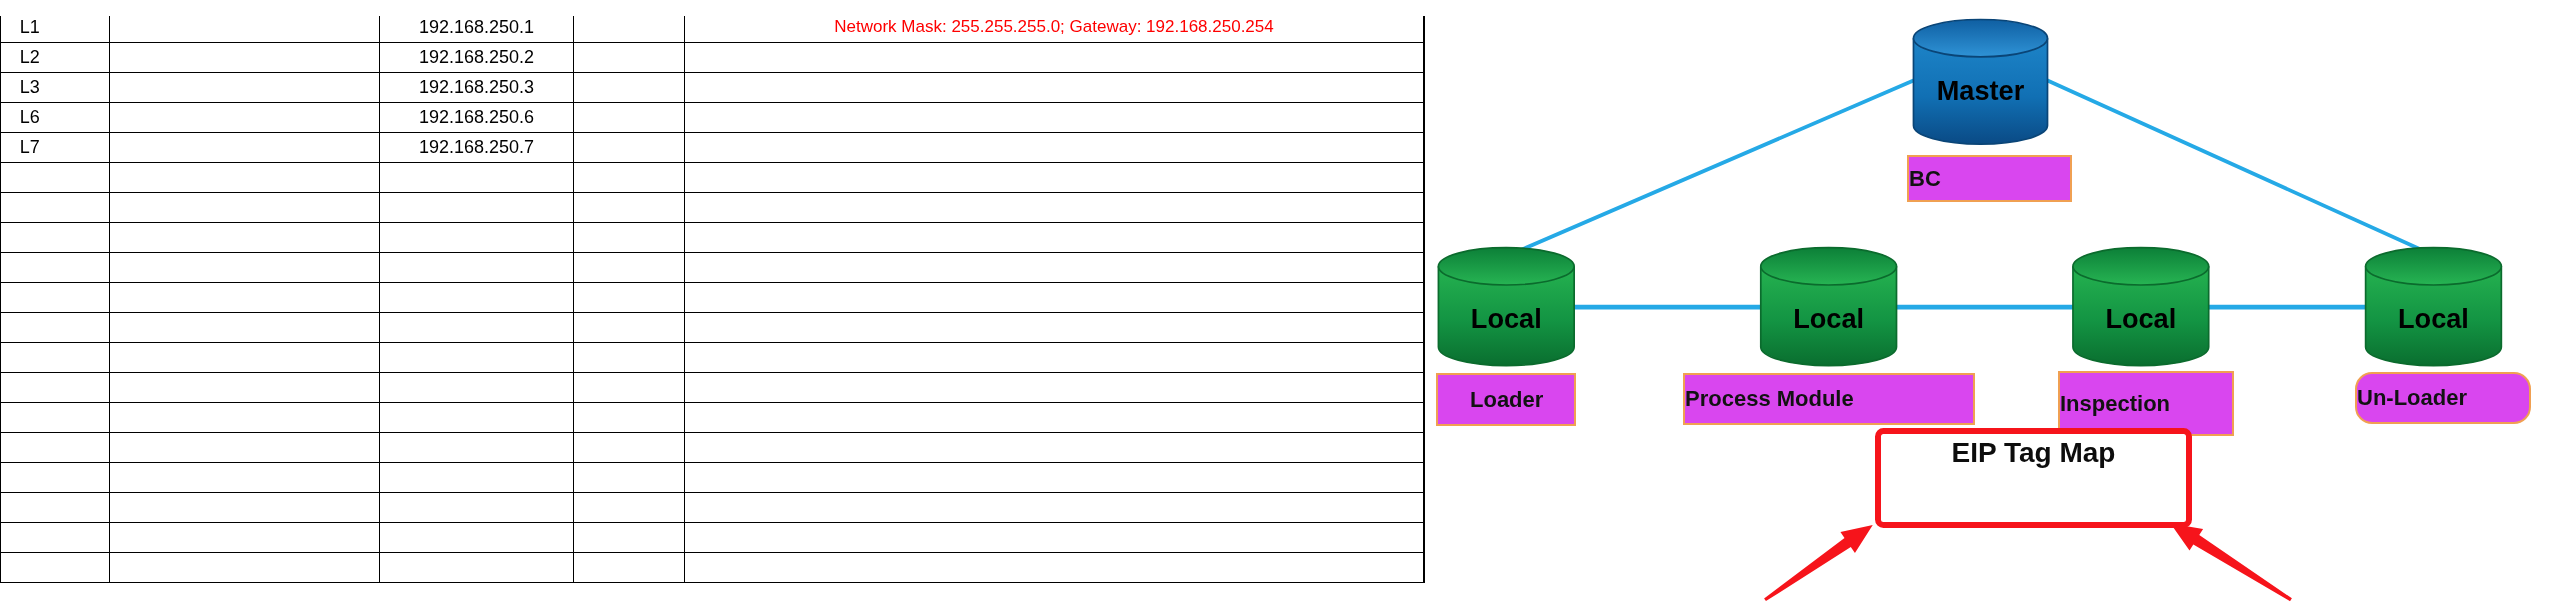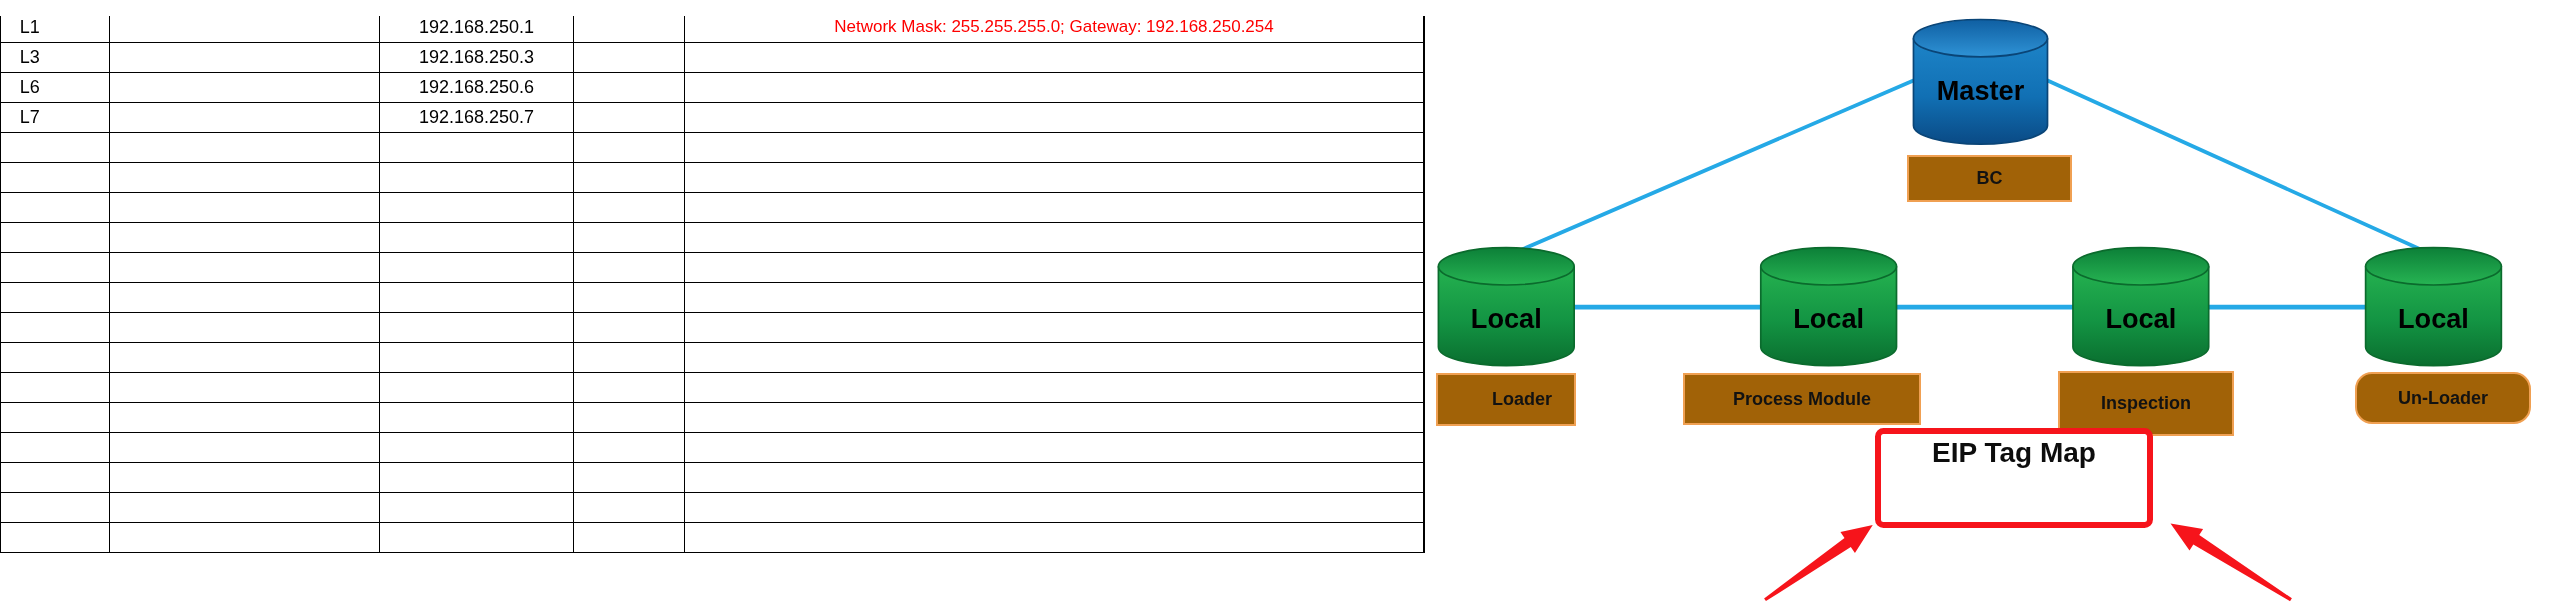--- a/index.html
+++ b/index.html
@@ -25,49 +25,56 @@
   .c2{width:270px;}
   .c3{width:194px;justify-content:center;}
   .c4{width:111px;}
   .c5{width:740px;justify-content:center;border-right-width:2.5px;}
   .cell.note{color:#fe0000;font-size:17px;}
 
   
   #diagram{position:absolute;left:1424px;top:0;width:1152px;height:604px;}
   #diagram svg{position:absolute;left:0;top:0;}
   .tagbox{
-    position:absolute;box-sizing:border-box;background:#a16207;
-    border:2.5px solid #f0a052;display:flex;align-items:center;justify-content:center;
-    font-weight:bold;color:#121212;font-size:18px;
+    position:absolute;box-sizing:border-box;background:#d946ef;
+    border:2.5px solid #f0a052;display:flex;align-items:center;justify-content:flex-start;
+    font-weight:bold;color:#121212;font-size:22px;
   }
   #box-bc      {left:1907px;top:139px;width:165px;height:47px;}
   #box-loader  {left:1436px;top:357px;width:140px;height:53px;padding-left:32px;}
-  #box-pm      {left:1683px;top:357px;width:238px;height:52px;}
+  #box-pm      {left:1683px;top:357px;width:292px;height:52px;}
   #box-insp    {left:2058px;top:355px;width:176px;height:65px;}
   #box-unloader{left:2355px;top:356px;width:176px;height:52px;border-radius:17px;}
   #eip-box{
-    position:absolute;left:1875px;top:412px;width:278px;height:100px;
+    position:absolute;left:1875px;top:412px;width:317px;height:100px;
     box-sizing:border-box;background:#ffffff;border:6px solid #f6141b;border-radius:8.5px;
     display:flex;justify-content:center;align-items:flex-start;padding-top:3.4px;
     font-weight:bold;font-size:28px;color:#0d0d0d;
   }
   .cyl-label{font-weight:bold;font-size:32px;fill:#000000;}
 </style>
 </head>
 <body>
 
 <div id="screen">
 
   <div id="grid">
       <div class="row">
         <div class="cell c1">L1</div>
         <div class="cell c2"></div>
         <div class="cell c3">192.168.250.1</div>
         <div class="cell c4"></div>
         <div class="cell c5 note">Network Mask: 255.255.255.0; Gateway: 192.168.250.254</div>
+      </div>
+      <div class="row">
+        <div class="cell c1">L2</div>
+        <div class="cell c2"></div>
+        <div class="cell c3">192.168.250.2</div>
+        <div class="cell c4"></div>
+        <div class="cell c5"></div>
       </div>
       <div class="row">
         <div class="cell c1">L3</div>
         <div class="cell c2"></div>
         <div class="cell c3">192.168.250.3</div>
         <div class="cell c4"></div>
         <div class="cell c5"></div>
       </div>
       <div class="row">
         <div class="cell c1">L6</div>

